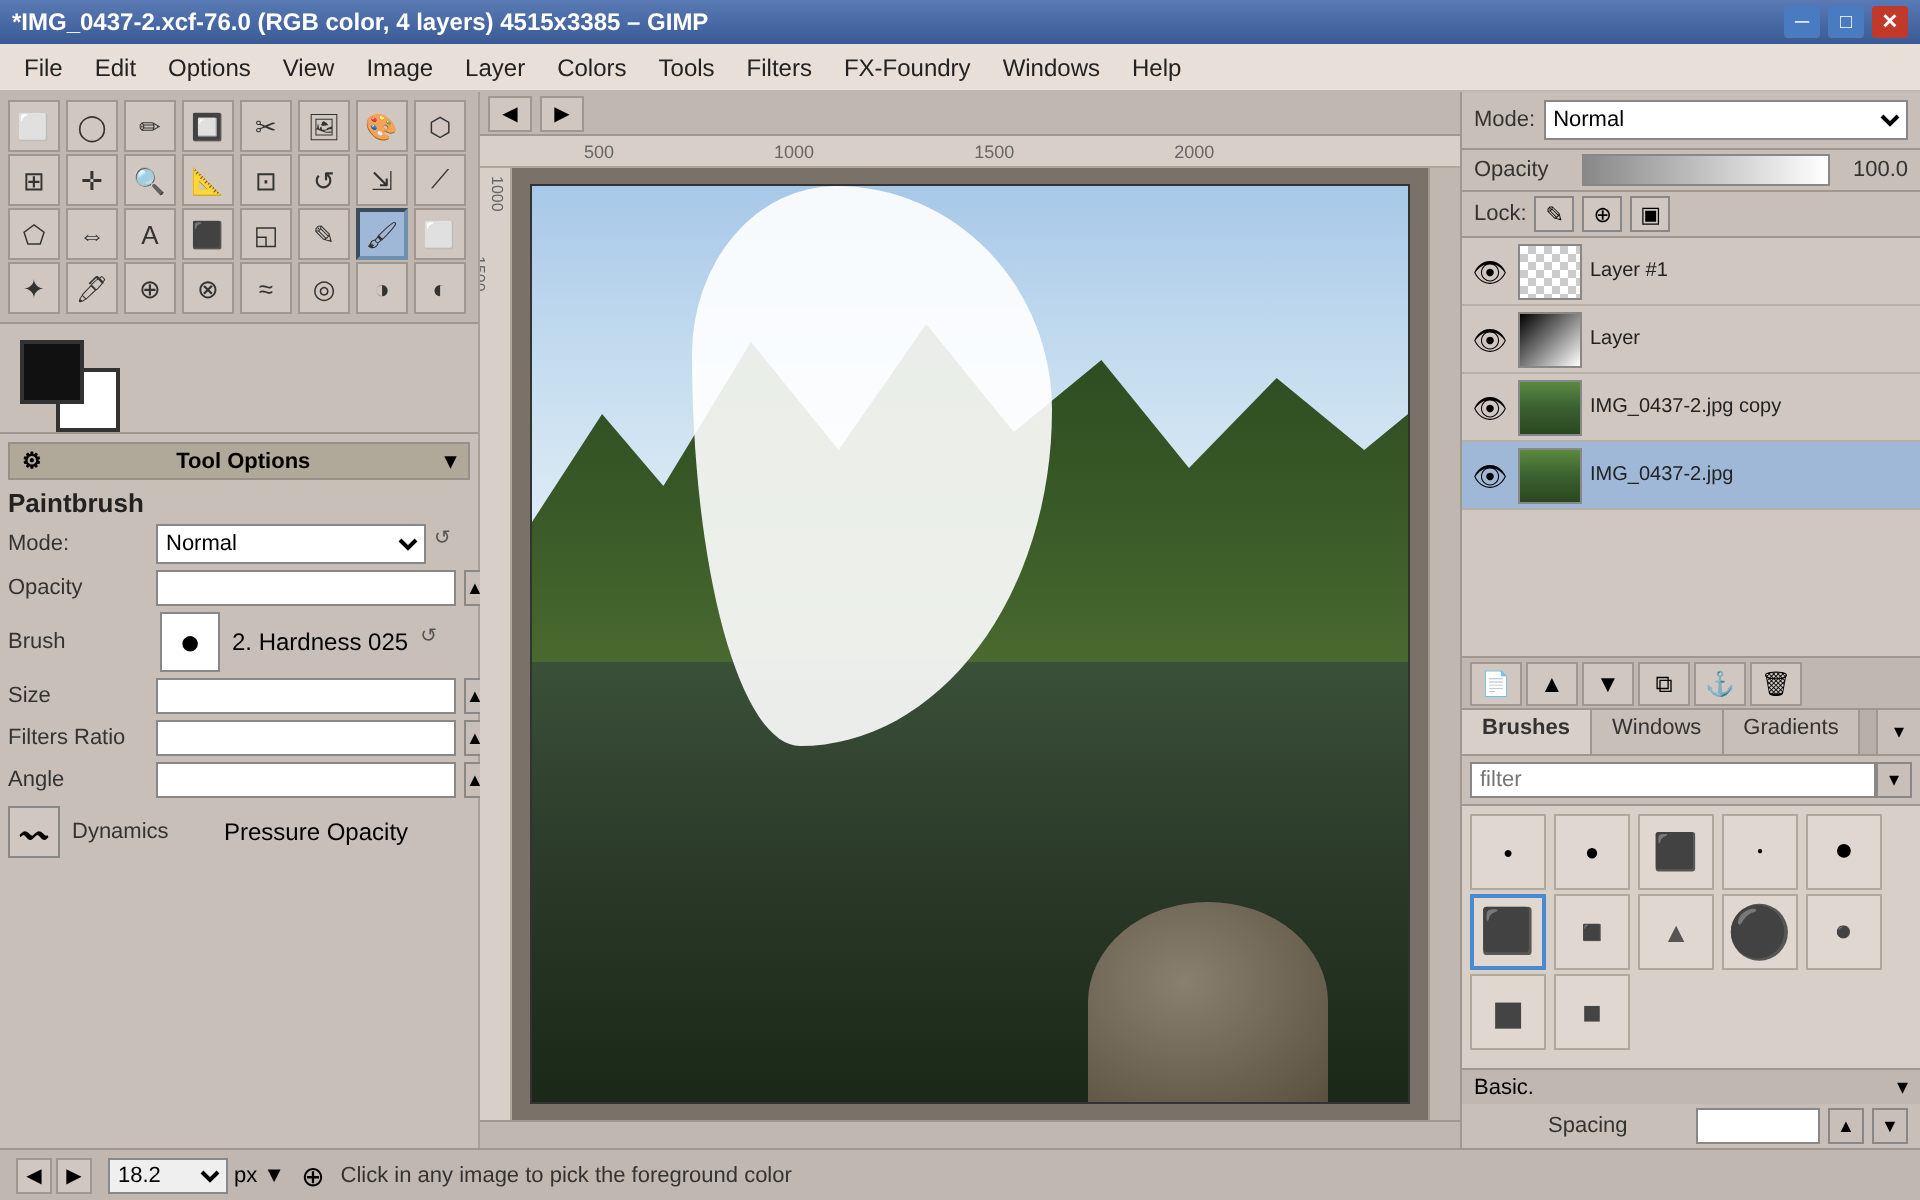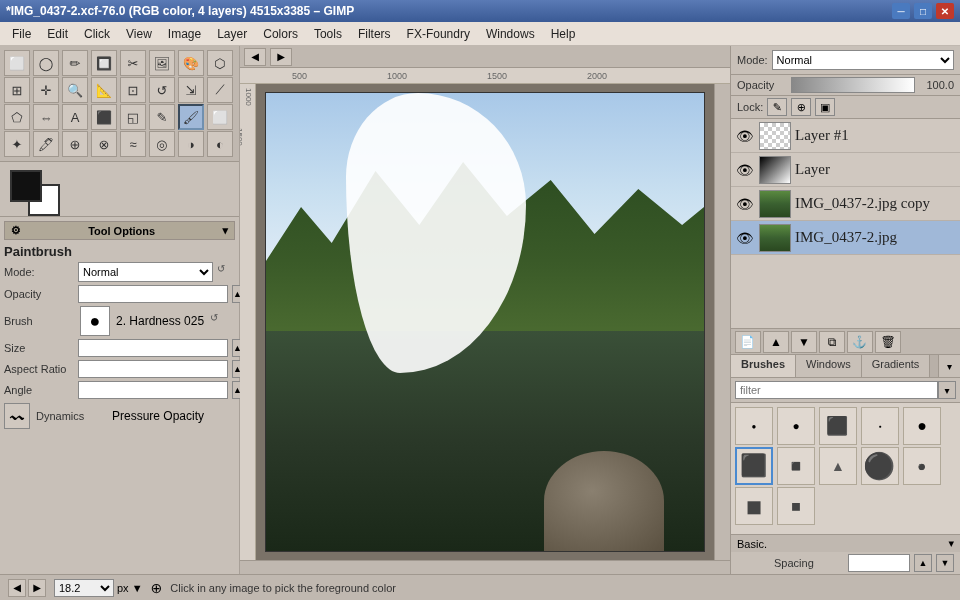--- a/index.html
+++ b/index.html
@@ -351,23 +351,22 @@
       font-size: 14px; cursor: pointer;
     }
     .layer-thumb {
       width: 32px; height: 28px;
       border: 1px solid #888;
       background: #888;
       flex-shrink: 0;
       overflow: hidden;
     }
     .layer-name {
-      font-size: 15px; color: #222;
+      font-size: 10px; color: #222;
       flex: 1;
-      font-family: Liberation Serif, serif;
     }
 
     
     #layer-toolbar {
       height: 26px;
       background: #c0b8b0;
       border-top: 1px solid #a0988f;
       display: flex;
       align-items: center;
       padding: 0 4px;
@@ -517,21 +516,21 @@
   <div id="titlebar-controls">
     <div class="title-btn title-btn-min">─</div>
     <div class="title-btn title-btn-max">□</div>
     <div class="title-btn title-btn-close">✕</div>
   </div>
 </div>
 
 <div id="menubar">
   <div class="menu-item">File</div>
   <div class="menu-item">Edit</div>
-  <div class="menu-item">Click</div>
+  <div class="menu-item">Options</div>
   <div class="menu-item">View</div>
   <div class="menu-item">Image</div>
   <div class="menu-item">Layer</div>
   <div class="menu-item">Colors</div>
   <div class="menu-item">Tools</div>
   <div class="menu-item">Filters</div>
   <div class="menu-item">FX-Foundry</div>
   <div class="menu-item">Windows</div>
   <div class="menu-item">Help</div>
 </div>
@@ -620,21 +619,21 @@
 
       <div class="option-row">
         <span class="option-label">Size</span>
         <input class="option-input" type="text" style="">
         <div class="spin-btn">▲</div>
         <div class="spin-btn">▼</div>
         <div class="reset-btn">↺</div>
       </div>
 
       <div class="option-row">
-        <span class="option-label">Aspect Ratio</span>
+        <span class="option-label">Filters Ratio</span>
         <input class="option-input" type="text" style="">
         <div class="spin-btn">▲</div>
         <div class="spin-btn">▼</div>
         <div class="reset-btn">↺</div>
       </div>
 
       <div class="option-row">
         <span class="option-label">Angle</span>
         <input class="option-input" type="text" style="">
         <div class="spin-btn">▲</div>

